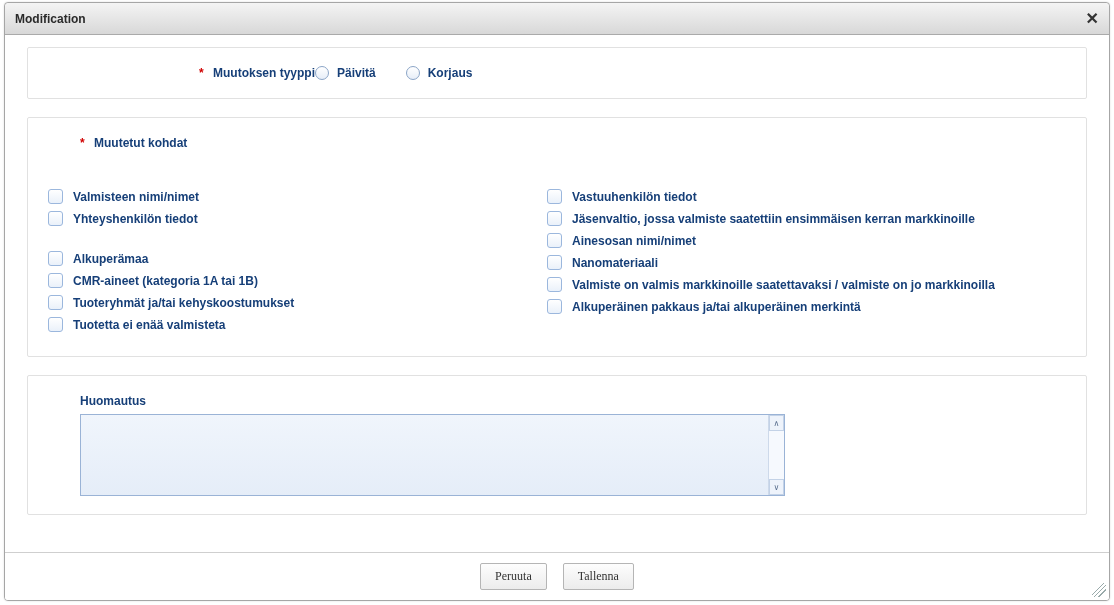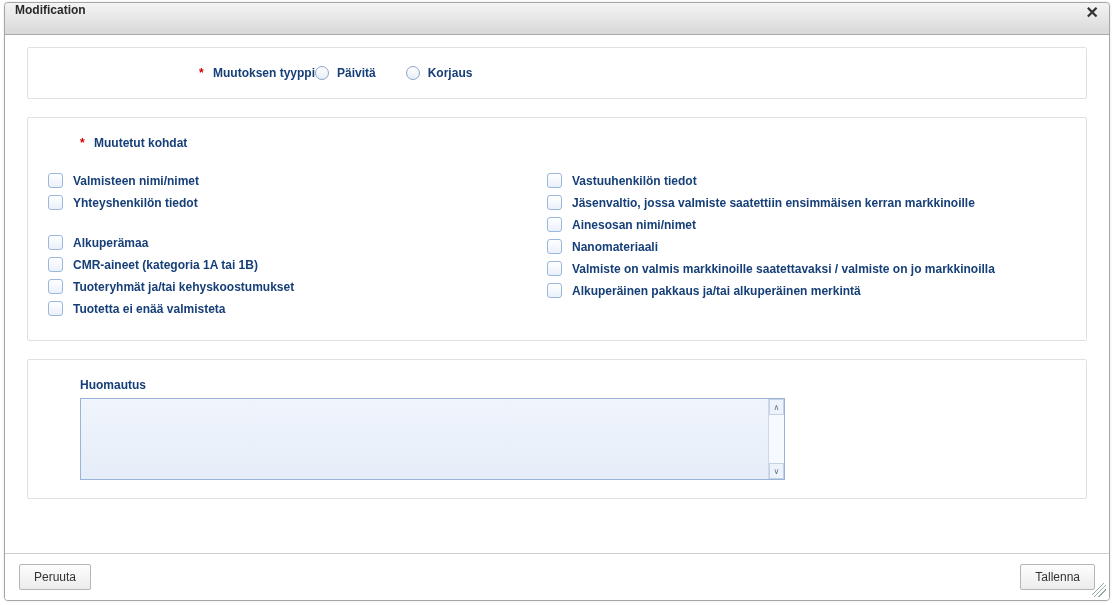--- a/index.html
+++ b/index.html
@@ -7,21 +7,21 @@
   body { background:#fff; width:1114px; height:605px; position:relative; overflow:hidden; }
 
   .dialog {
     position:absolute; left:4px; top:2px; right:4px; bottom:4px;
     border:1px solid #a6a6a6; border-radius:4px; background:#fff;
     display:flex; flex-direction:column; overflow:hidden;
     box-shadow: 0 0 2px rgba(0,0,0,0.15);
   }
   .titlebar {
     height:32px; background:linear-gradient(to bottom,#f4f4f4,#d8d8d8);
-    border-bottom:1px solid #aaa; display:flex; align-items:flex-start;
+    border-bottom:1px solid #aaa; display:flex; align-items:center;
     padding:0 10px; font-weight:bold; color:#2a2a2a;
     border-top-left-radius:4px; border-top-right-radius:4px;
   }
   .titlebar .title { flex:1; }
   .titlebar .close { cursor:pointer; font-size:16px; color:#333; font-weight:bold; }
 
   .scroll-area {
     flex:1; overflow-y:scroll; padding:12px 22px 12px 22px; position:relative;
   }
   
@@ -61,22 +61,22 @@
   }
   .note-box .mini-scroll {
     position:absolute; right:0; top:0; bottom:0; width:16px;
     background:#f6f9fe; border-left:1px solid #cdd9ea;
     display:flex; flex-direction:column; justify-content:space-between;
   }
   .mini-btn { height:16px; background:#eef3fb; border:1px solid #c3d2e7;
     display:flex; align-items:center; justify-content:center; font-size:8px; color:#5a6f8e;}
 
   .footer {
-    border-top:1px solid #cfcfcf; padding:10px 14px; display:flex; justify-content:space-between;
-    gap:16px; background:#fff;
+    border-top:1px solid #cfcfcf; padding:10px 14px; display:flex; justify-content:center;
+    gap:16px; background:#fff;font-family:Liberation Serif, serif;
   }
   .btn {
     border:1px solid #b5b5b5; background:linear-gradient(#fdfdfd,#ececec);
     color:#333; padding:5px 14px; border-radius:2px; cursor:pointer; font-family:inherit; font-size:12px;
   }
 
   .resize-grip {
     position:absolute; right:3px; bottom:3px; width:14px; height:14px;
     background:
       linear-gradient(135deg, transparent 8px, #9aa 8px, #9aa 9px, transparent 9px),
@@ -104,21 +104,21 @@
           <span class="field-label">Muutoksen tyyppi</span>
         </div>
         <span class="radio"></span>
         <span class="radio-label">Päivitä</span>
         <span class="radio"></span>
         <span class="radio-label">Korjaus</span>
       </div>
     </div>
 
     <div class="panel">
-      <div style="margin-bottom:18px;">
+      <div style="margin-bottom:34px;">
         <span class="req-star">*</span>
         <span class="field-label">Muutetut kohdat</span>
       </div>
       <div class="columns" style="margin-left:-32px;">
         <div class="col" id="col-left">
             <div class="chk-line">
               <span class="chk"></span>
               <span class="chk-label">Valmisteen nimi/nimet</span>
             </div>
             <div class="chk-line">

